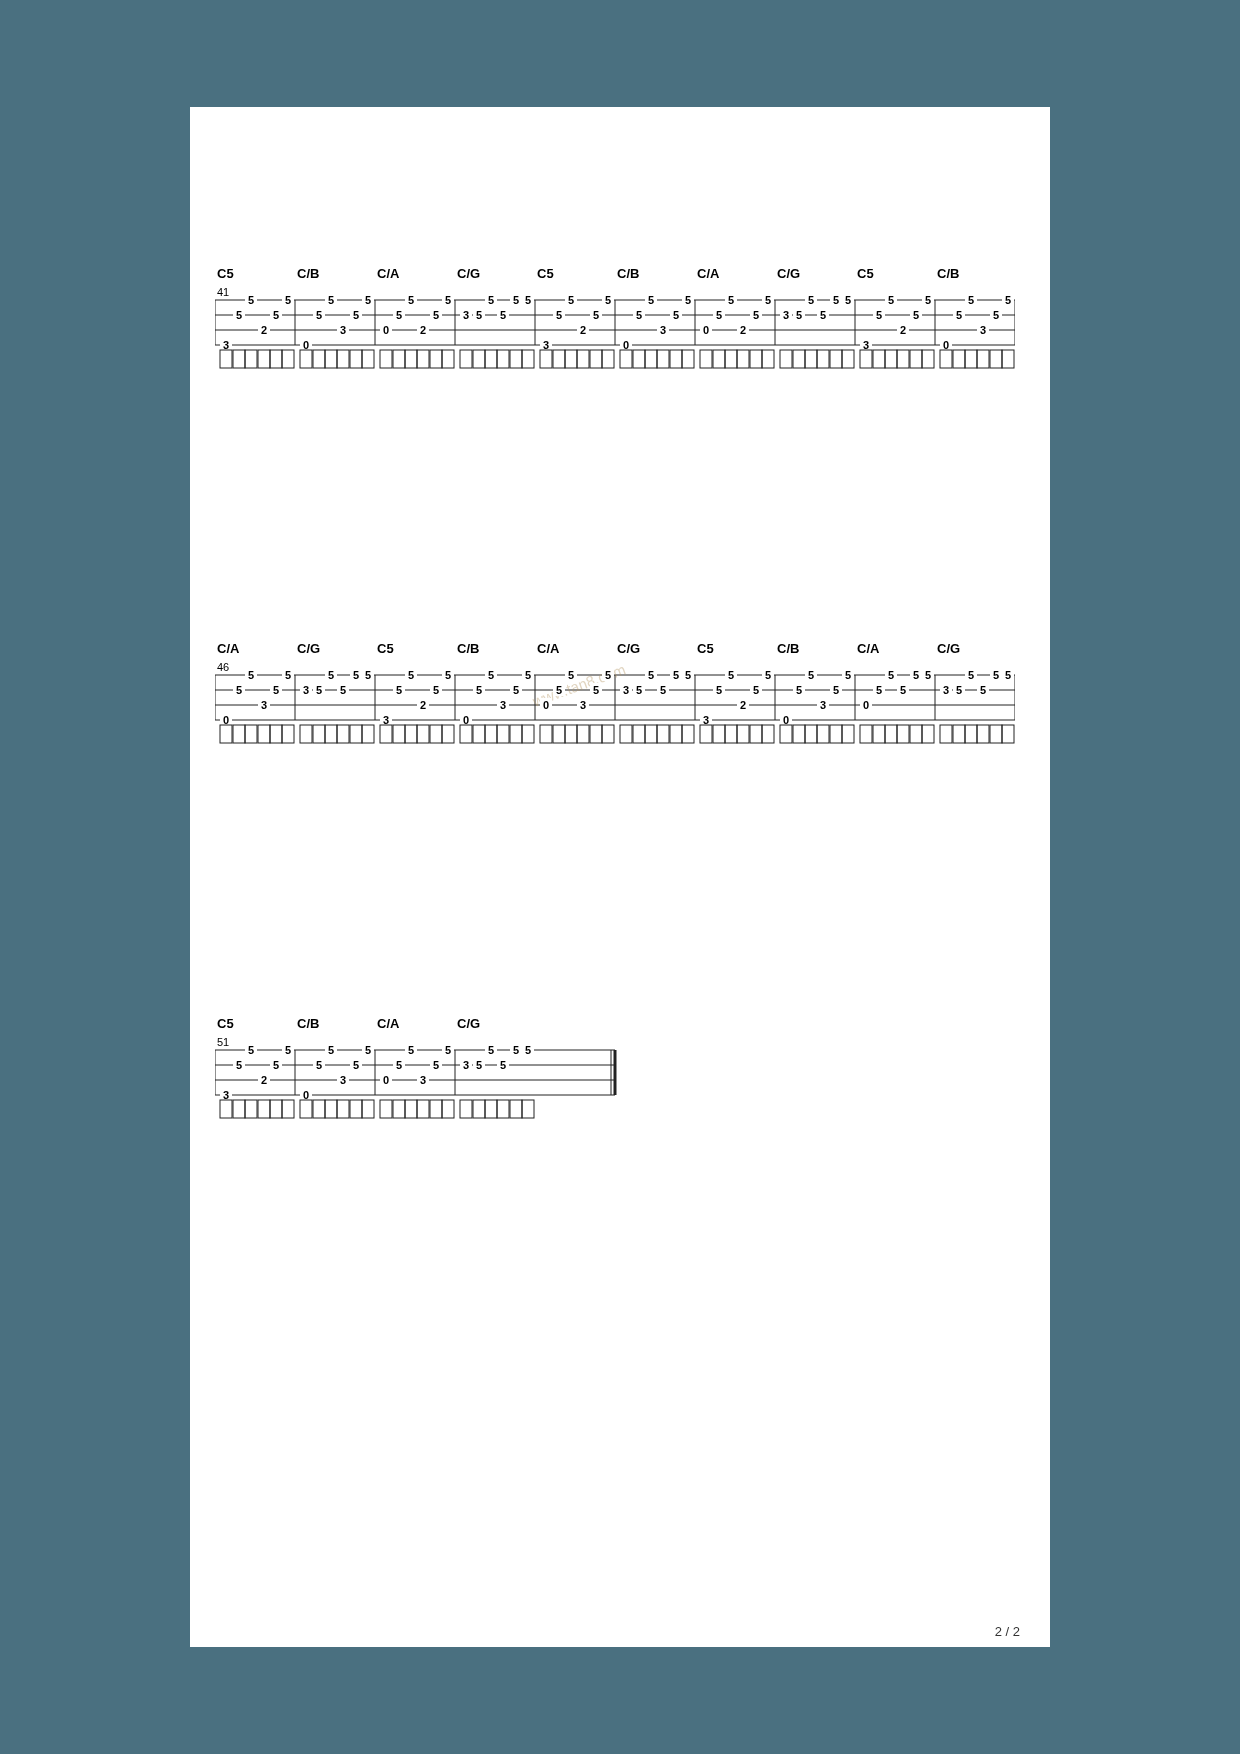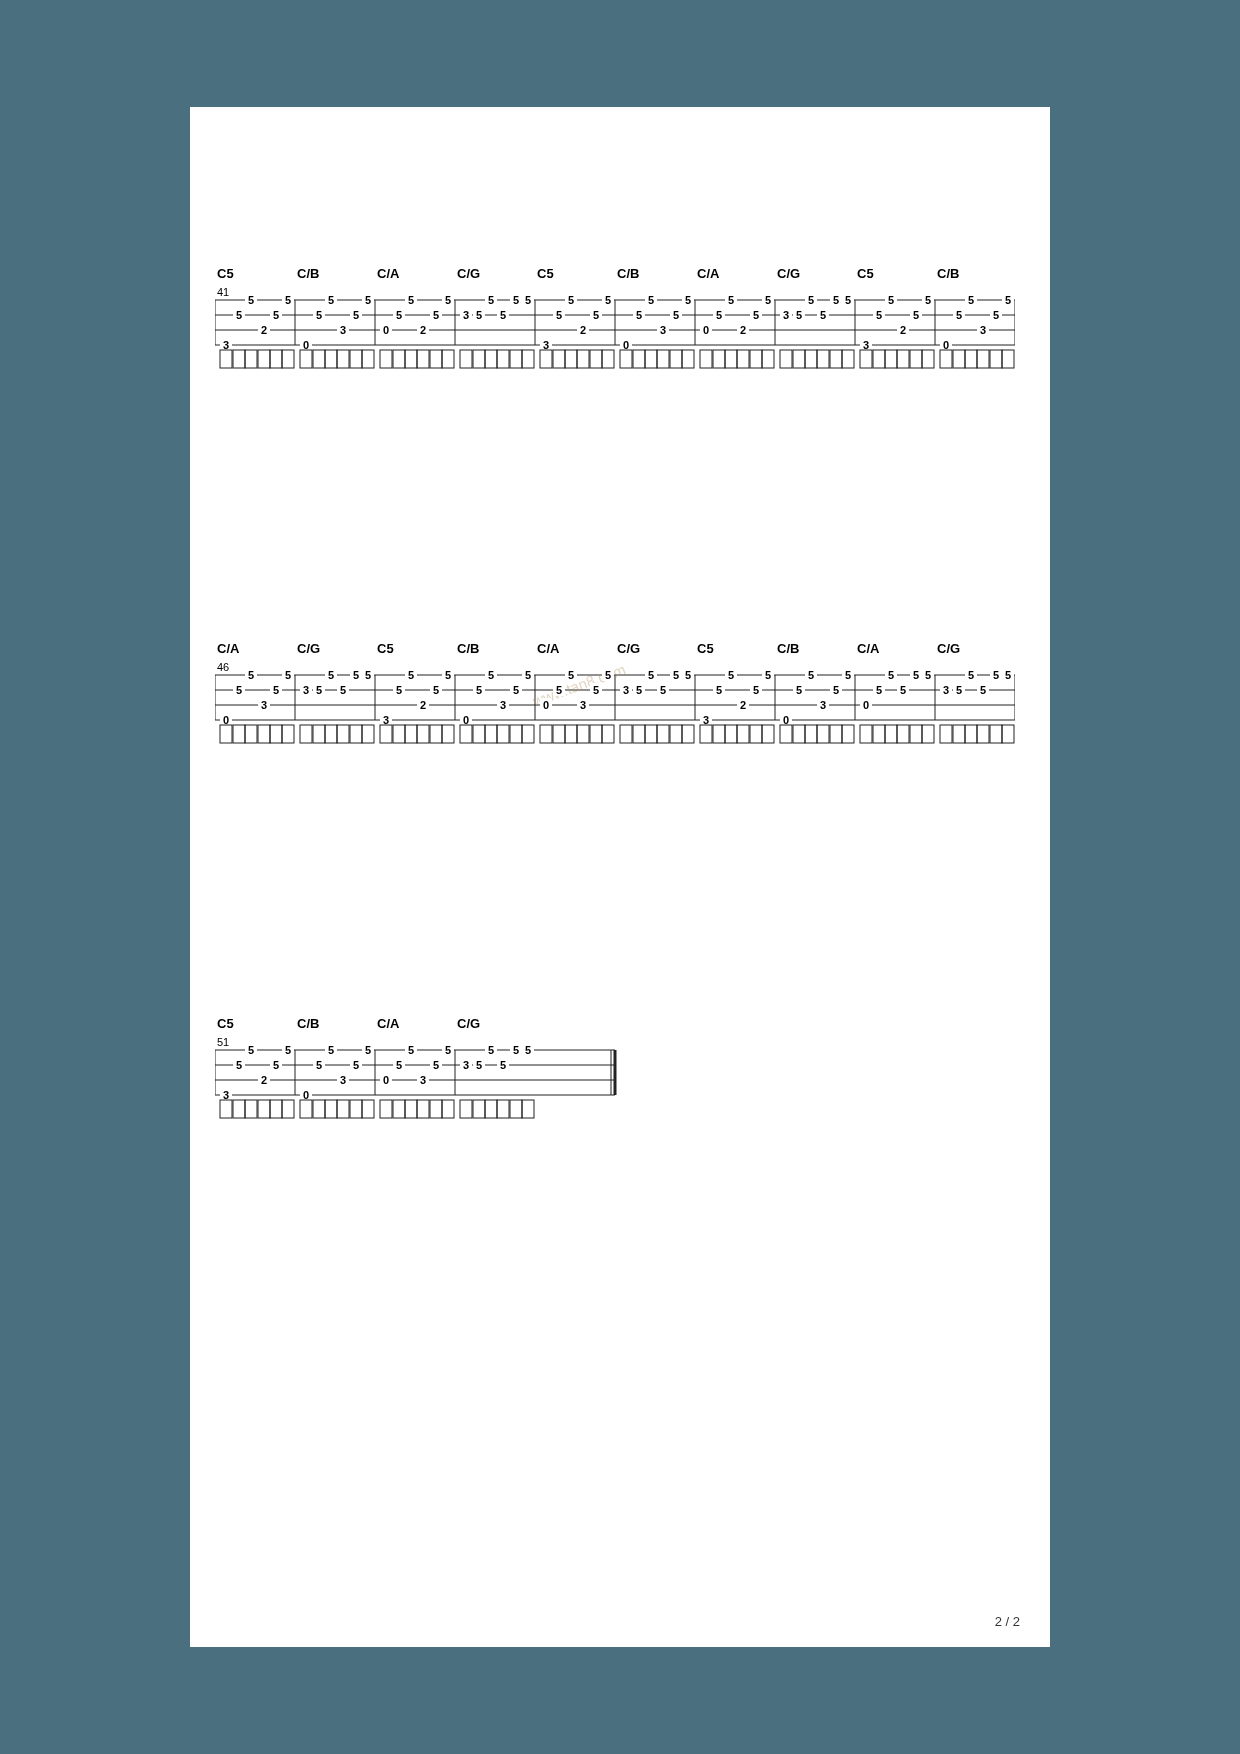--- a/index.html
+++ b/index.html
@@ -16,21 +16,21 @@
       width: 860px;
       height: 1540px;
       background-color: #ffffff;
       position: absolute;
       top: 107px;
       left: 190px;
     }
 
     .page-number {
       position: absolute;
-      bottom: 18px;
+      bottom: 8px;
       right: 30px;
       font-size: 13px;
       color: #333;
     }
   </style>
 </head>
 <body>
 
 <div class="page">
   <div class="page-number">2 / 2</div>

